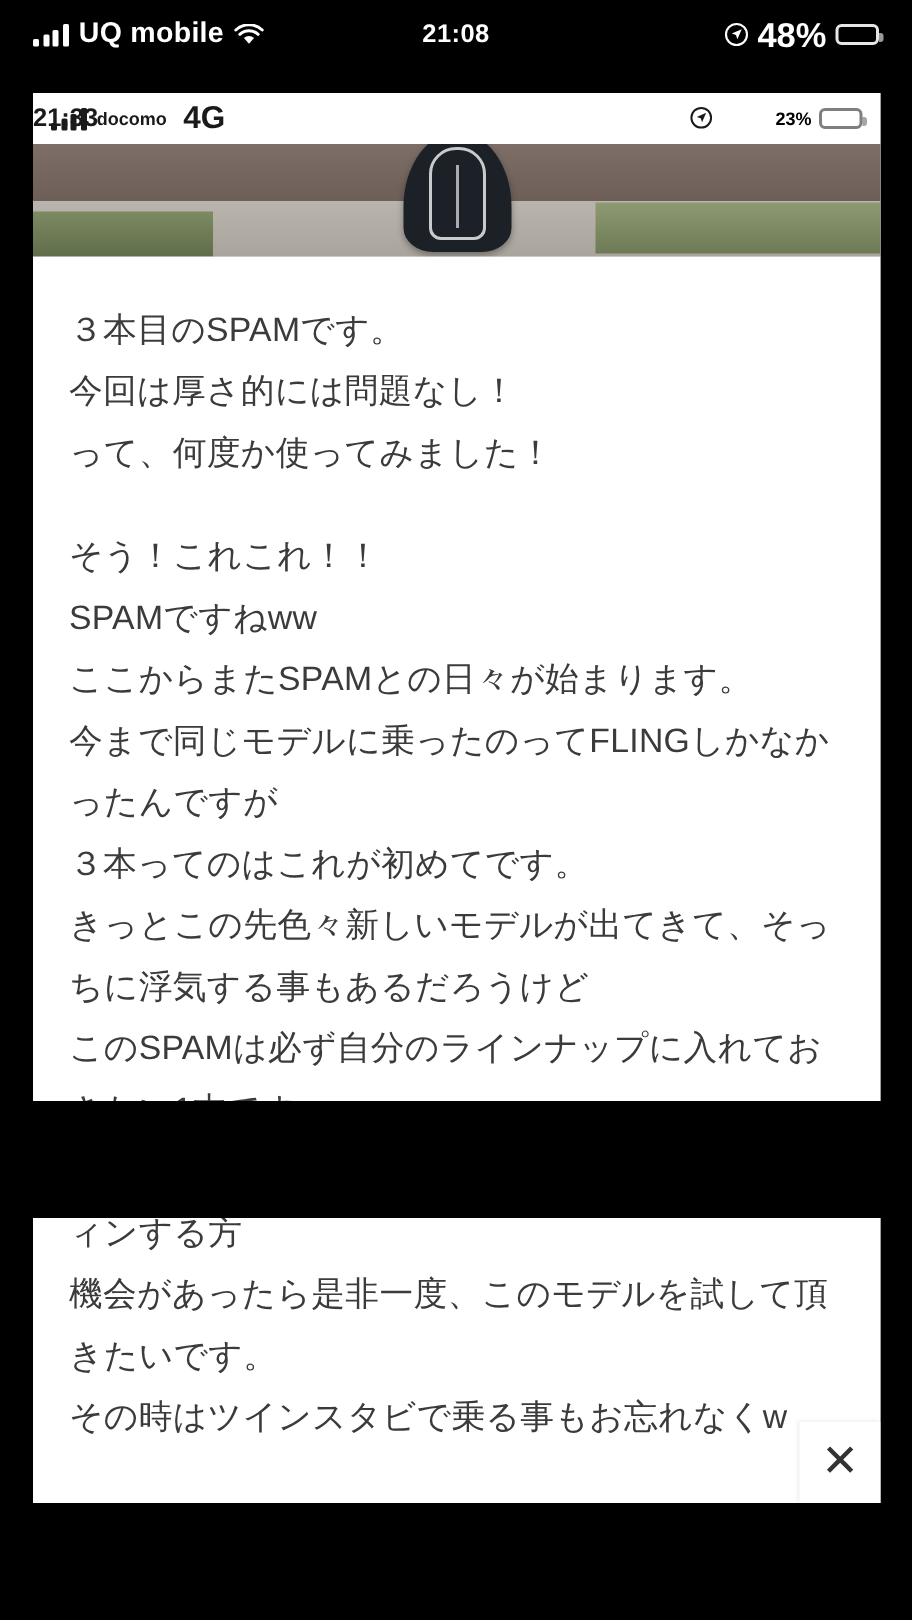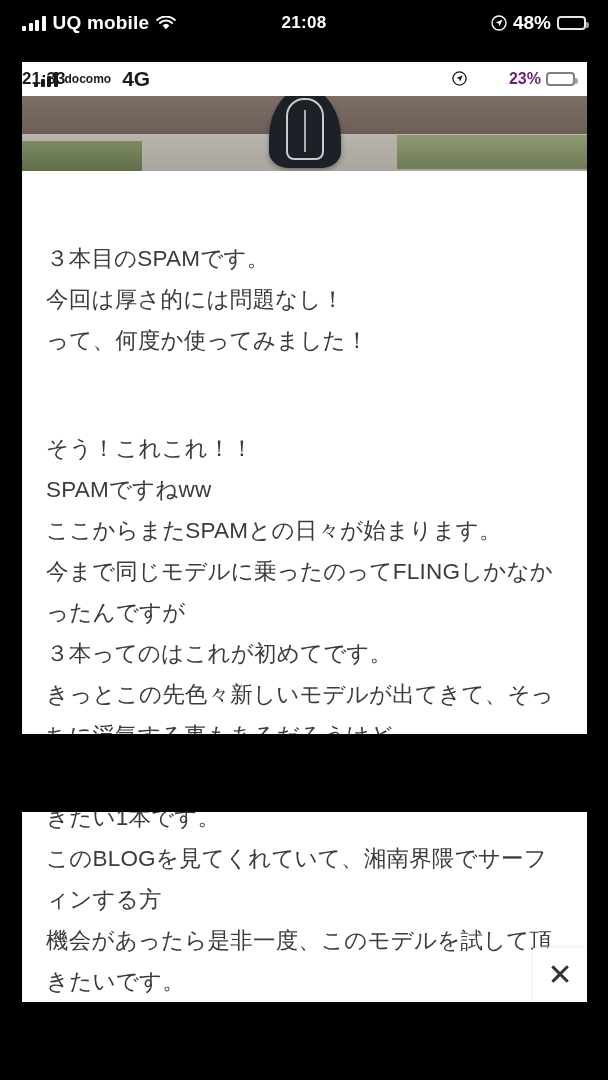--- a/index.html
+++ b/index.html
@@ -72,21 +72,21 @@
   .signal-bars i:nth-child(3) { height: 11px; }
   .signal-bars i:nth-child(4) { height: 15px; }
 
   .wifi {
     width: 20px; height: 15px;
     position: relative;
   }
   .wifi svg { display: block; }
 
   .battery-pct {
-    font-size: 19px;
+    font-size: 23px;
     font-weight: 600;
   }
   .battery-shell {
     width: 29px; height: 14px;
     border: 2px solid rgba(255,255,255,0.9);
     border-radius: 4px;
     position: relative;
     padding: 1.5px;
   }
   .battery-shell::after {
@@ -145,21 +145,21 @@
     justify-content: flex-end;
     position: relative;
     z-index: 2;
   }
   .inner-carrier { font-size: 12px; font-weight: 600; }
   .inner-net { font-size: 21px; font-weight: 600; margin-left: 4px; }
   .signal-bars.dark i { background: #1a1a1a; }
   .battery-shell.dark { border-color: rgba(0,0,0,0.5); }
   .battery-shell.dark::after { background: rgba(0,0,0,0.35); }
   .battery-fill.dark { background: #1a1a1a; }
-  .battery-pct.dark { font-size: 16px; color: #701a75; margin-left: 36px; }
+  .battery-pct.dark { font-size: 12px; color: #000000; margin-left: 36px; }
 
   
   .photo-strip {
     position: relative;
     height: 75px;
     background: #ada9a4;
     overflow: hidden;
   }
   .wall {
     position: absolute;
@@ -226,21 +226,20 @@
     padding: 28px 24px 10px 24px;
     color: #3b3b3b;
   }
   .article p {
     font-size: 22.5px;
     line-height: 41px;
     letter-spacing: 0.2px;
     font-family: "Liberation Sans", "DejaVu Sans", sans-serif;
     white-space: pre-wrap;
     word-break: break-all;
-    margin-top: 39px;
   }
   .para-gap { height: 28px; }
 
   .article-spacer {
     height: 60px;
     background: #fff;
   }
 
   
   .close-btn {

